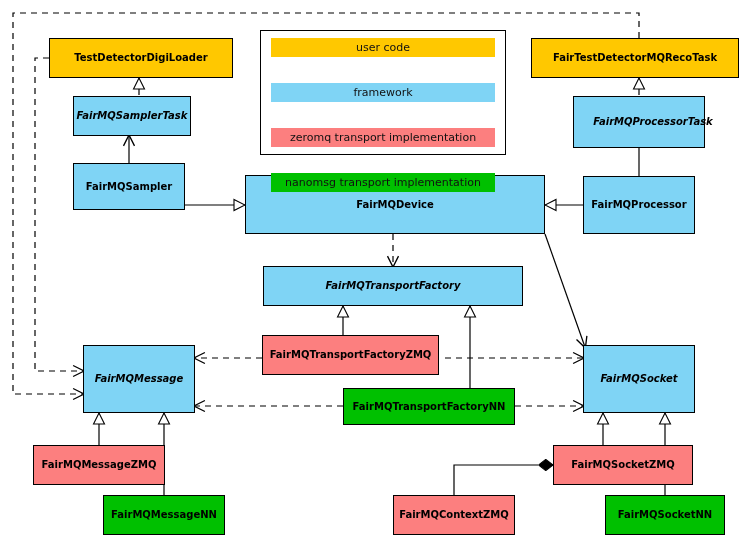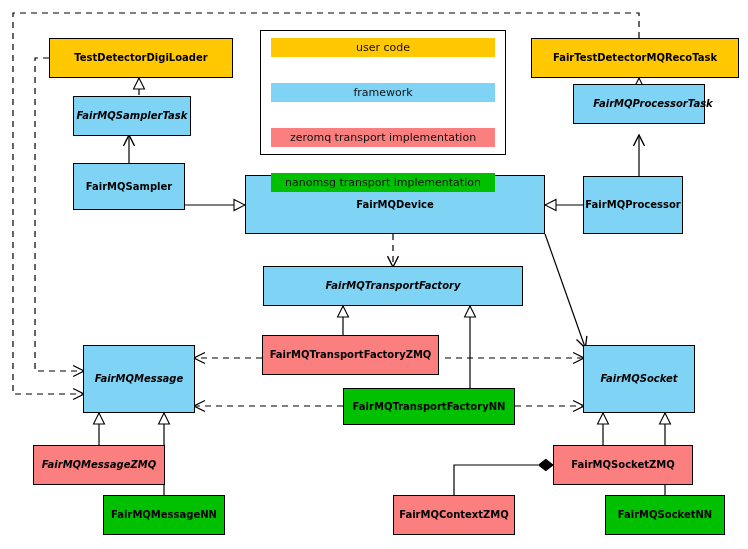--- a/index.html
+++ b/index.html
@@ -142,25 +142,25 @@
   </div>
 
   <div class="node c-framework" style="left:245px; top:175px; width:300px; height:59px;">
     <span>FairMQDevice</span>
   </div>
 
   <div class="node c-user" style="left:531px; top:38px;  width:208px; height:40px;">
     <span>FairTestDetectorMQRecoTask</span>
   </div>
 
-  <div class="node c-framework abstract" style="left:573px; top:84px;  width:132px; height:40px;padding-left:32px;">
+  <div class="node c-framework abstract" style="left:573px; top:96px;  width:132px; height:52px;padding-left:32px;">
     <span>FairMQProcessorTask</span>
   </div>
 
-  <div class="node c-framework" style="left:583px; top:176px; width:100px; height:58px;">
+  <div class="node c-framework" style="left:583px; top:176px; width:112px; height:58px;">
     <span>FairMQProcessor</span>
   </div>
 
   <div class="node c-framework abstract" style="left:263px; top:266px; width:260px; height:40px;">
     <span>FairMQTransportFactory</span>
   </div>
 
   <div class="node c-zmq" style="left:262px; top:335px; width:177px; height:40px;">
     <span>FairMQTransportFactoryZMQ</span>
   </div>
@@ -170,21 +170,21 @@
   </div>
 
   <div class="node c-framework abstract" style="left:83px;  top:345px; width:112px; height:68px;">
     <span>FairMQMessage</span>
   </div>
 
   <div class="node c-framework abstract" style="left:583px; top:345px; width:112px; height:68px;">
     <span>FairMQSocket</span>
   </div>
 
-  <div class="node c-zmq" style="left:33px;  top:445px; width:132px; height:40px;font-style:italic;">
+  <div class="node c-zmq" style="left:33px;  top:445px; width:132px; height:40px;">
     <span>FairMQMessageZMQ</span>
   </div>
 
   <div class="node c-nn" style="left:103px; top:495px; width:122px; height:40px;">
     <span>FairMQMessageNN</span>
   </div>
 
   <div class="node c-zmq" style="left:553px; top:445px; width:140px; height:40px;">
     <span>FairMQSocketZMQ</span>
   </div>

